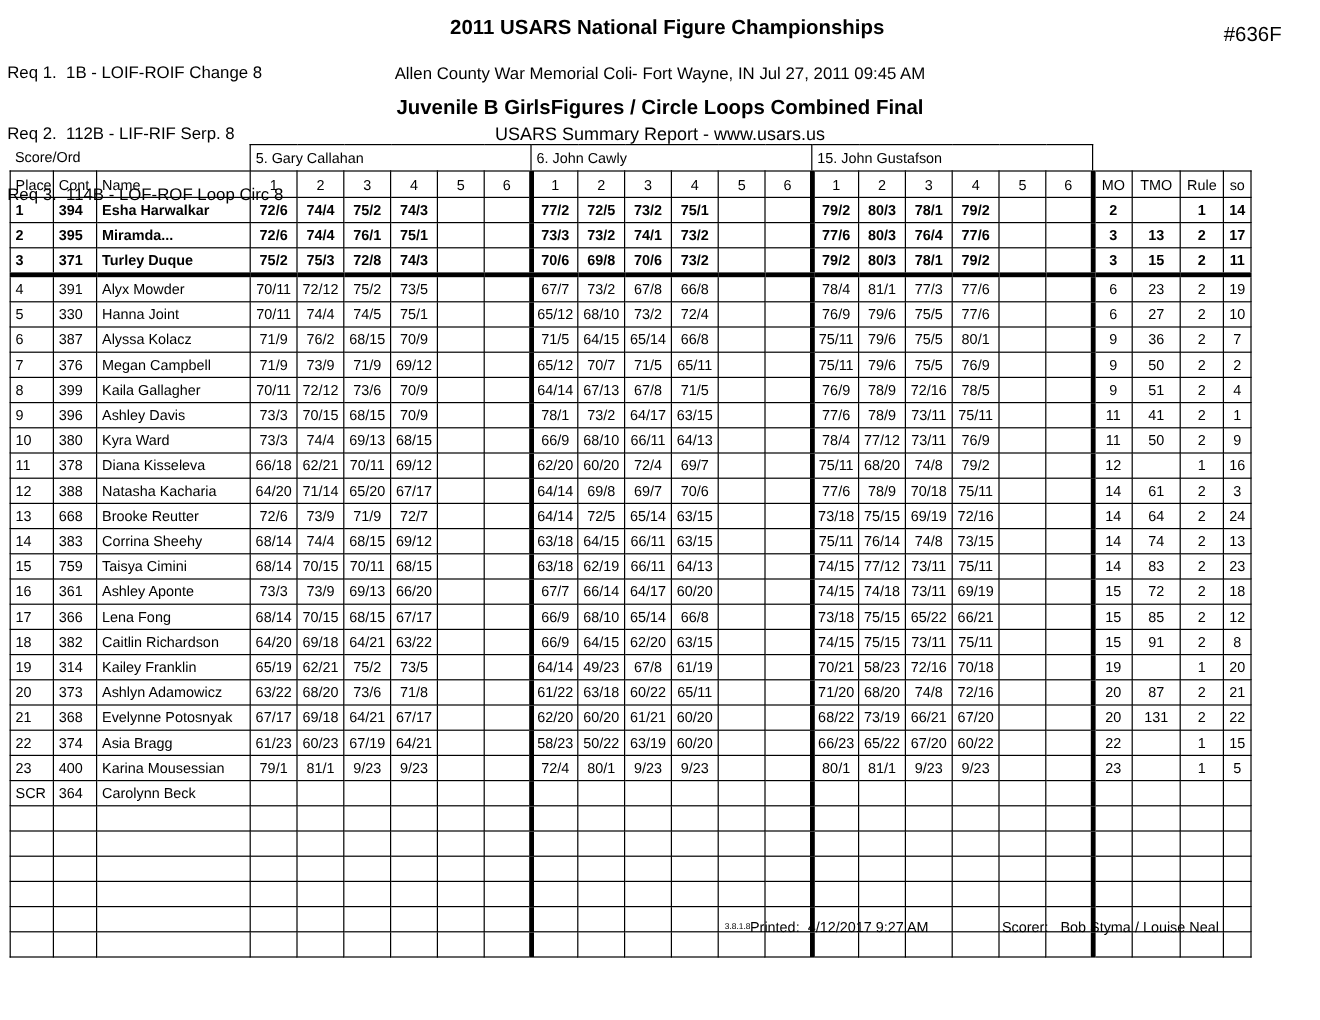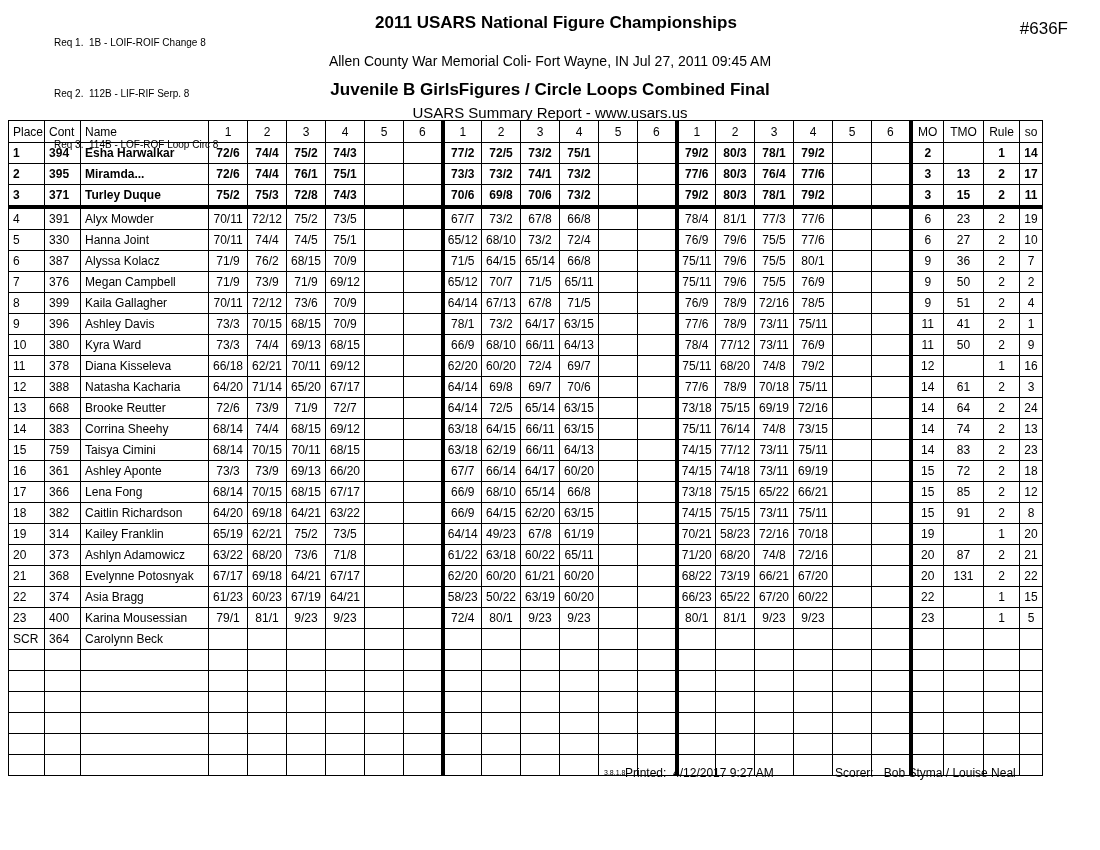--- a/index.html
+++ b/index.html
@@ -3,21 +3,21 @@
 <meta charset="utf-8">
 <style>
   html,body { margin:0; padding:0; }
   body {
     width:1100px; height:850px; position:relative;
     background:#ffffff; color:#000;
     font-family:"Liberation Sans", sans-serif;
     overflow:hidden;
   }
   
-  .reqs { position:absolute; left:6px; top:0; font-size:10px; line-height:17px; white-space:pre;margin-left:48px; }
+  .reqs { position:absolute; left:6px; top:18px; font-size:14px; line-height:17px; white-space:pre; }
   .center-head { position:absolute; left:0; top:13px; width:1100px; text-align:center; }
   .title  { font-size:17px; font-weight:bold;margin-left:12px; }
   .venue  { font-size:14px; margin-top:20px; }
   .event  { font-size:17px; font-weight:bold; margin-top:11px; }
   .sub    { font-size:15px; margin-top:4px; }
   .evtnum { position:absolute; right:32px; top:19px; font-size:17px; font-weight:normal; }
   
   table { position:absolute; left:8px; top:120px; border-collapse:collapse; table-layout:fixed; }
   td {
     border:1px solid #000; height:20px; font-size:12px;
@@ -77,20 +77,27 @@
       <col style="width: 39px;">
       <col style="width: 39px;">
       <col style="width: 39px;">
       <col style="width: 39px;">
       <col style="width: 33px;">
       <col style="width: 40px;">
       <col style="width: 36px;">
       <col style="width: 23px;">
     </colgroup>
   <thead>
+    <tr>
+      <td class="nb tL hA" colspan="3">Score/Ord</td>
+      <td class="judge hA" colspan="6">5.  Gary Callahan</td>
+      <td class="judge hA" colspan="6">6.  John Cawly</td>
+      <td class="judge hA" colspan="6">15.  John Gustafson</td>
+      <td class="nb hA" colspan="4"></td>
+    </tr>
     <tr id="colhead-row">
         <td class="tL hA">Place</td>
         <td class="tL hA">Cont</td>
         <td class="tL hA">Name</td>
         <td class="tC hA">1</td>
         <td class="tC hA">2</td>
         <td class="tC hA">3</td>
         <td class="tC hA">4</td>
         <td class="tC hA">5</td>
         <td class="tC hA">6</td>

